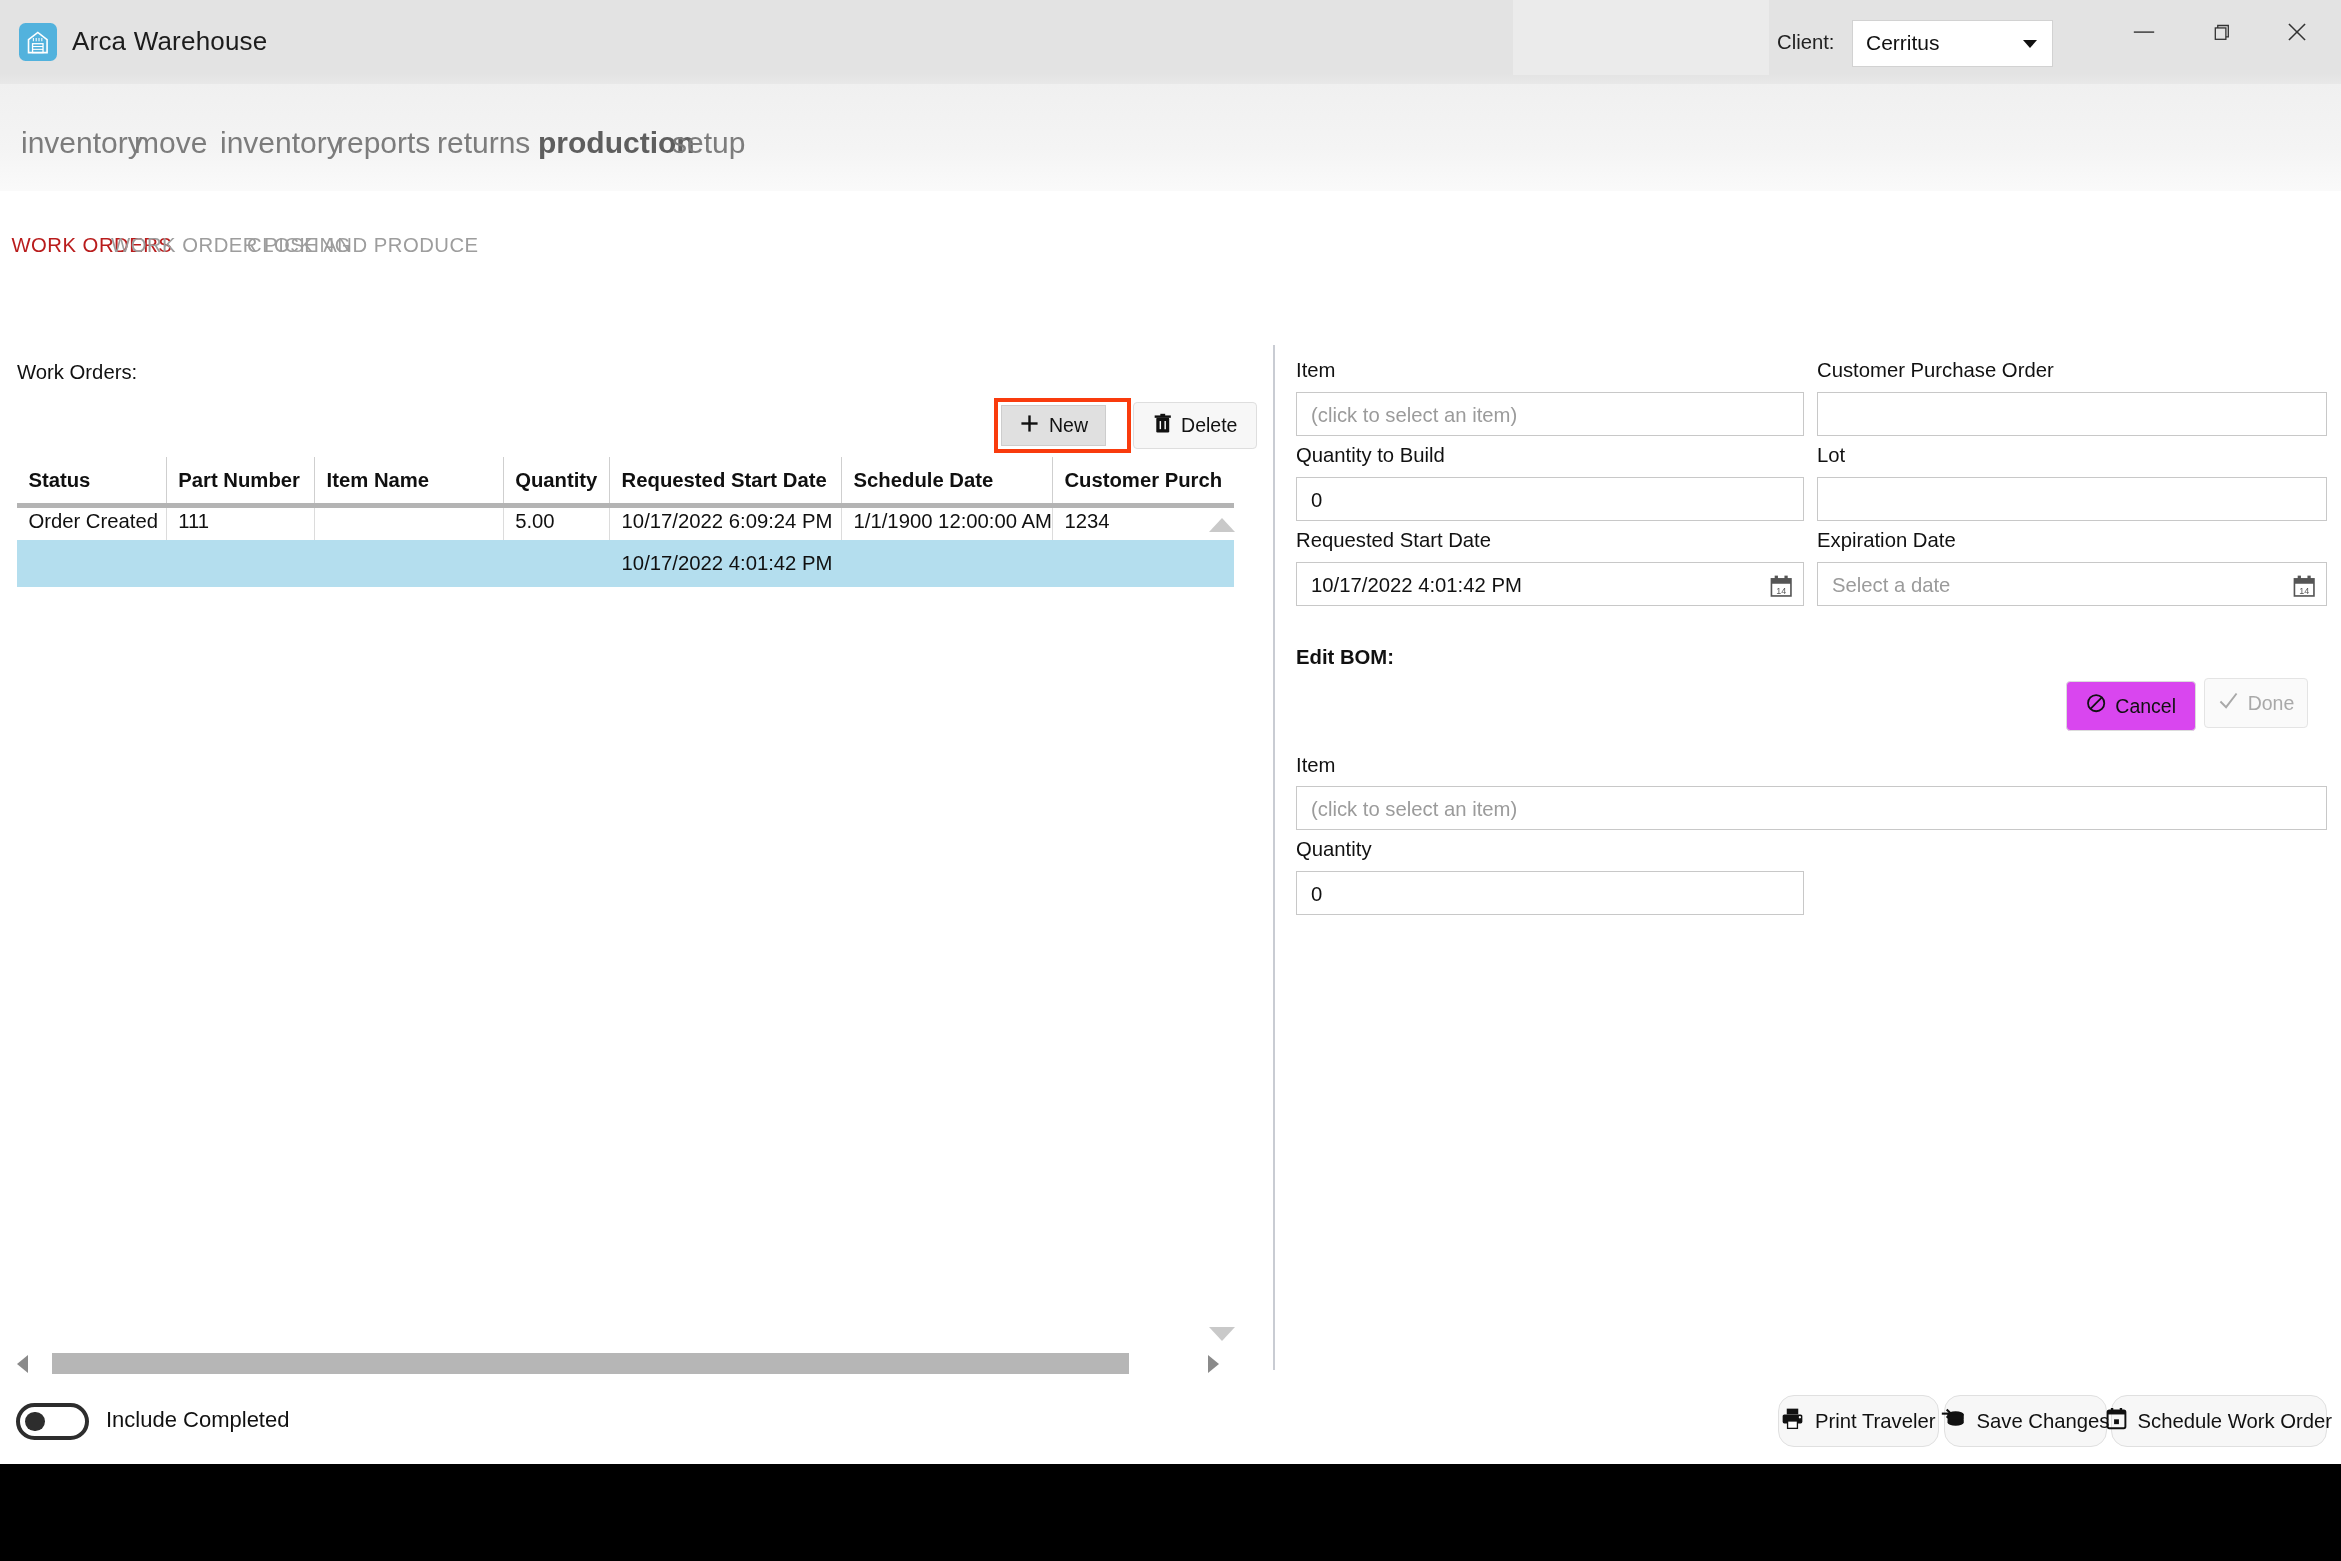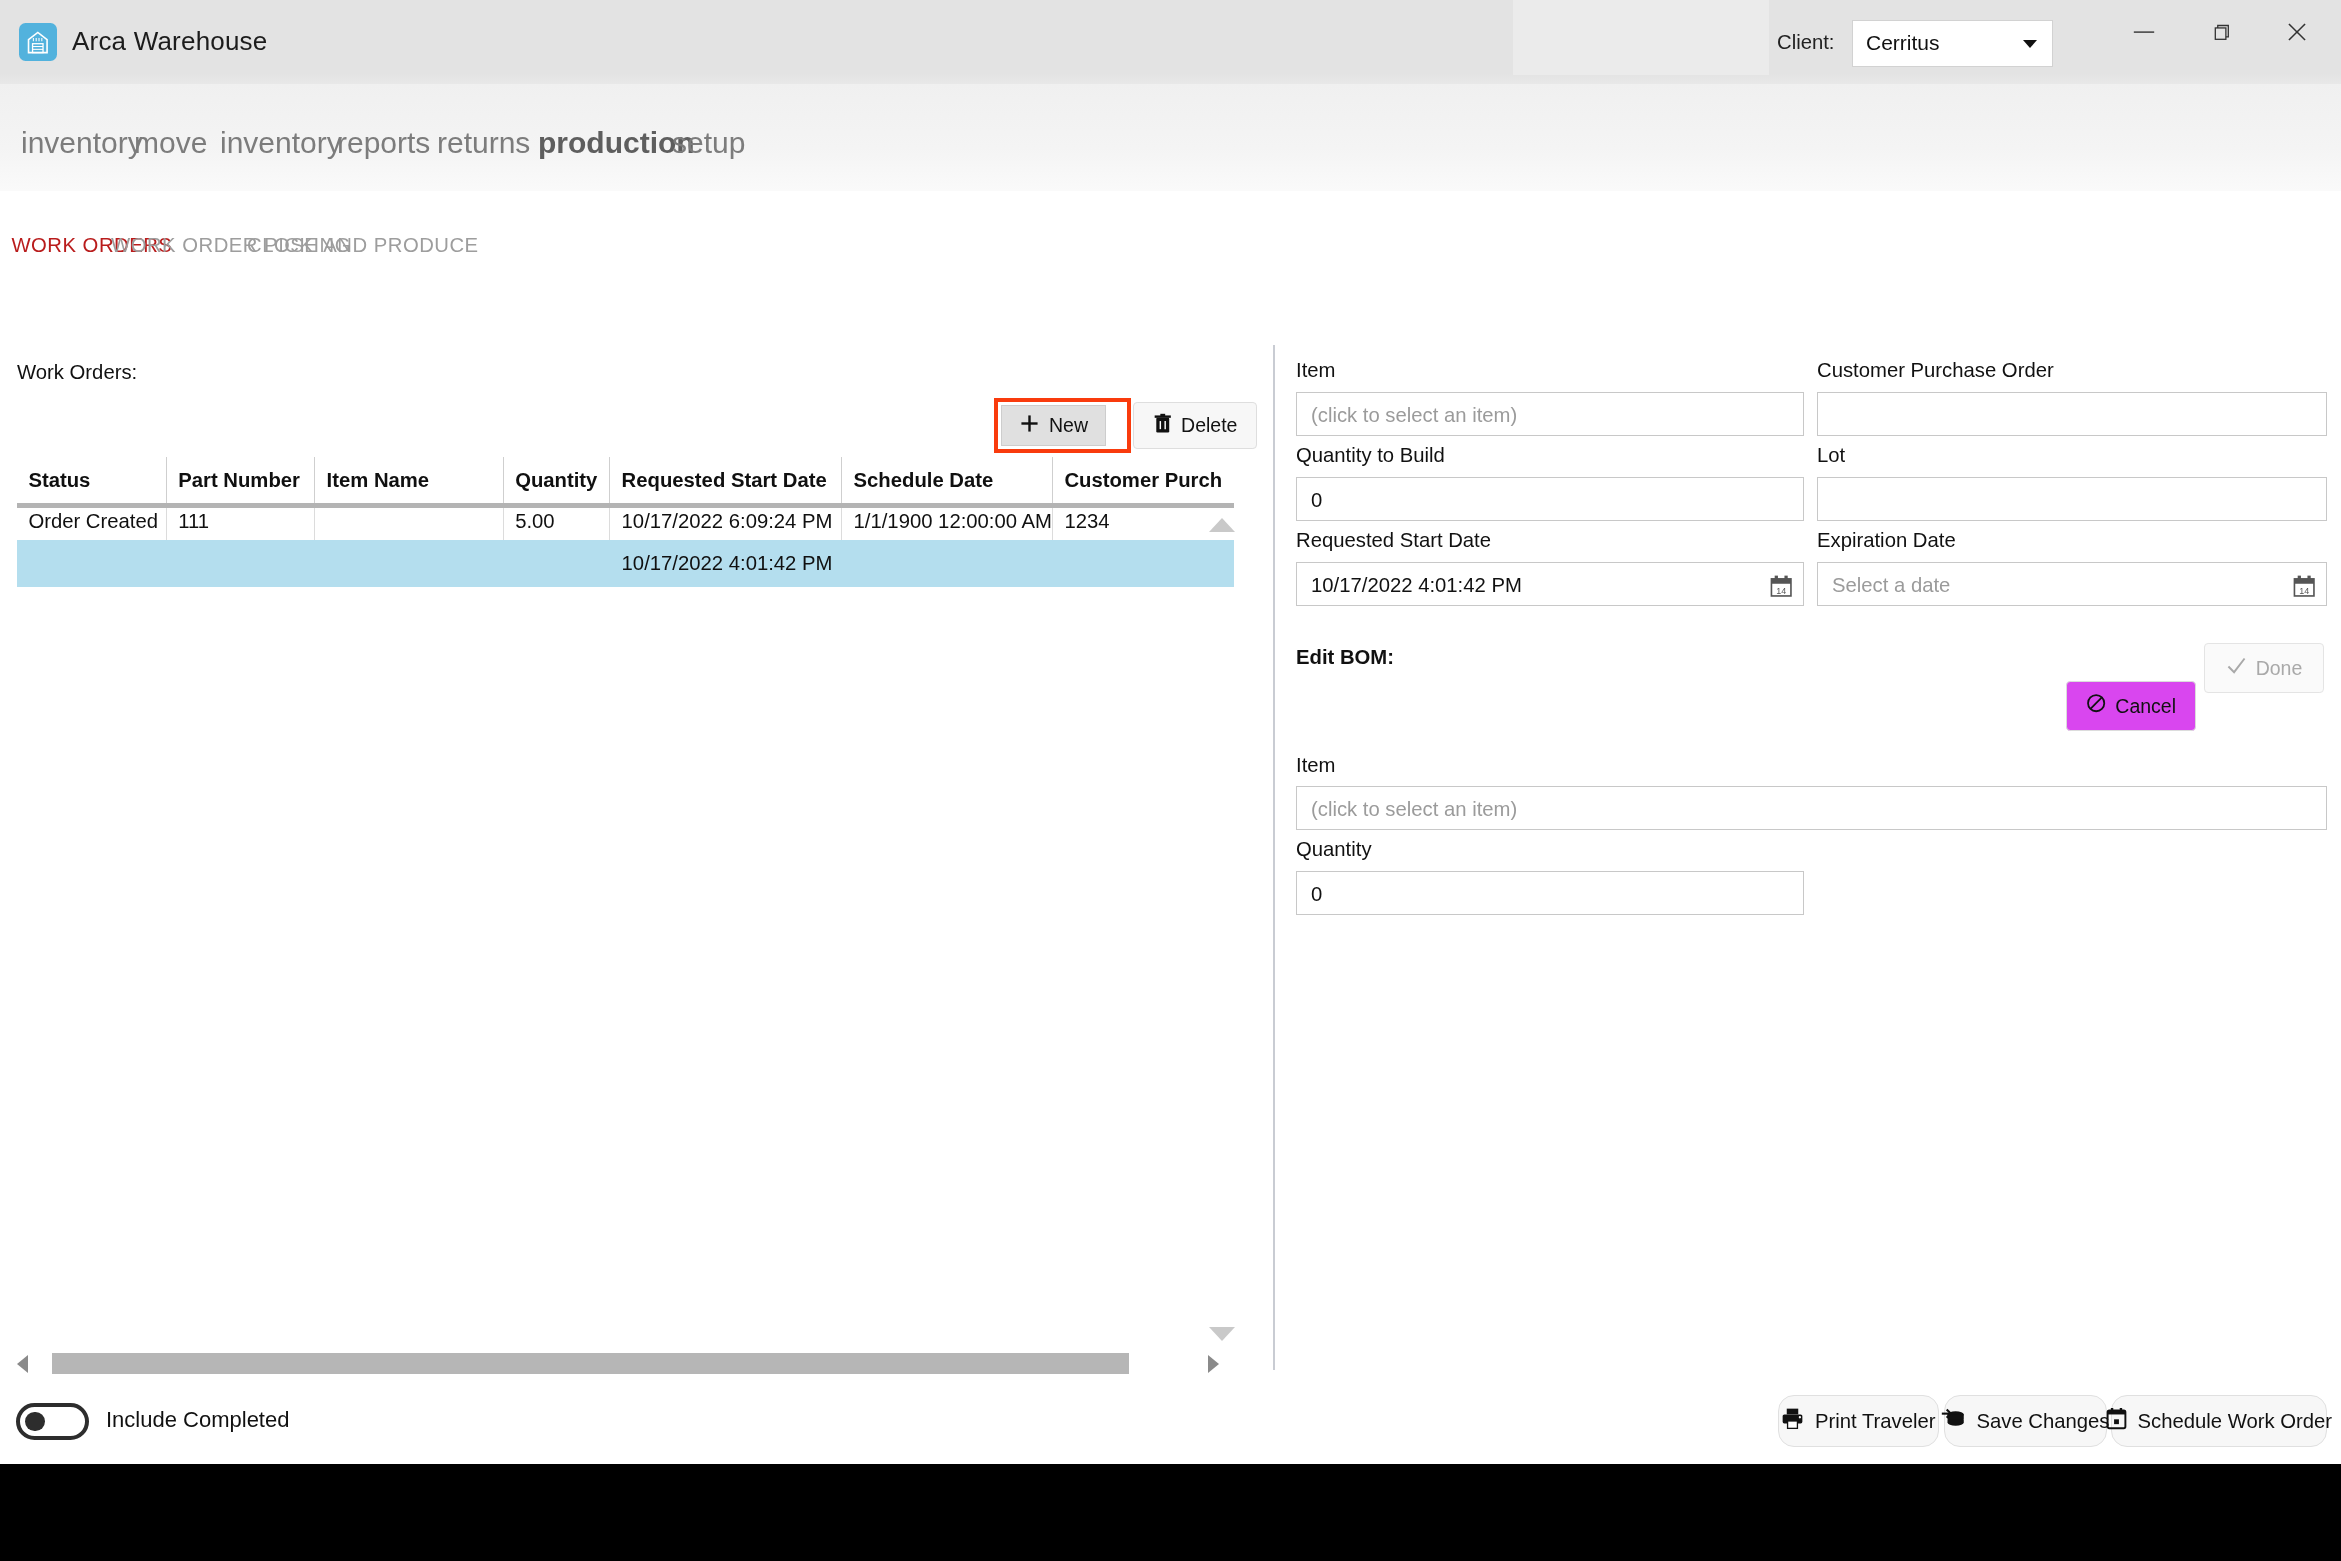--- a/index.html
+++ b/index.html
@@ -171,21 +171,21 @@
   .fld-box .ph{position:absolute;left:14px;top:10.6px;font-size:20.3px;color:#9b9b9b;white-space:nowrap;}
   .cal-ico{position:absolute;right:9.8px;top:10.6px;width:24.4px;height:24.4px;cursor:pointer;}
 
   .btn-cancel{
     position:absolute;left:2066px;top:681px;width:130px;height:50px;
     background:#d946ef;border:0.8px solid #dcdcdc;border-radius:4.1px;box-sizing:border-box;
     display:flex;align-items:center;justify-content:center;gap:9px;
     font-size:19.5px;color:#111;cursor:pointer;
   }
   .btn-done{
-    position:absolute;left:2204px;top:643px;width:120px;height:50px;
+    position:absolute;left:2204px;top:678px;width:104px;height:50px;
     background:#fafafa;border:0.8px solid #e4e4e4;border-radius:4.1px;box-sizing:border-box;
     display:flex;align-items:center;justify-content:center;gap:9px;
     font-size:19.5px;color:#a9a9a9;cursor:default;
   }
 
   
   .toggle{
     position:absolute;left:16.3px;top:1403px;width:73px;height:37px;
     border:4.1px solid #2d2d2d;border-radius:18.7px;background:#fff;box-sizing:border-box;cursor:pointer;
   }

